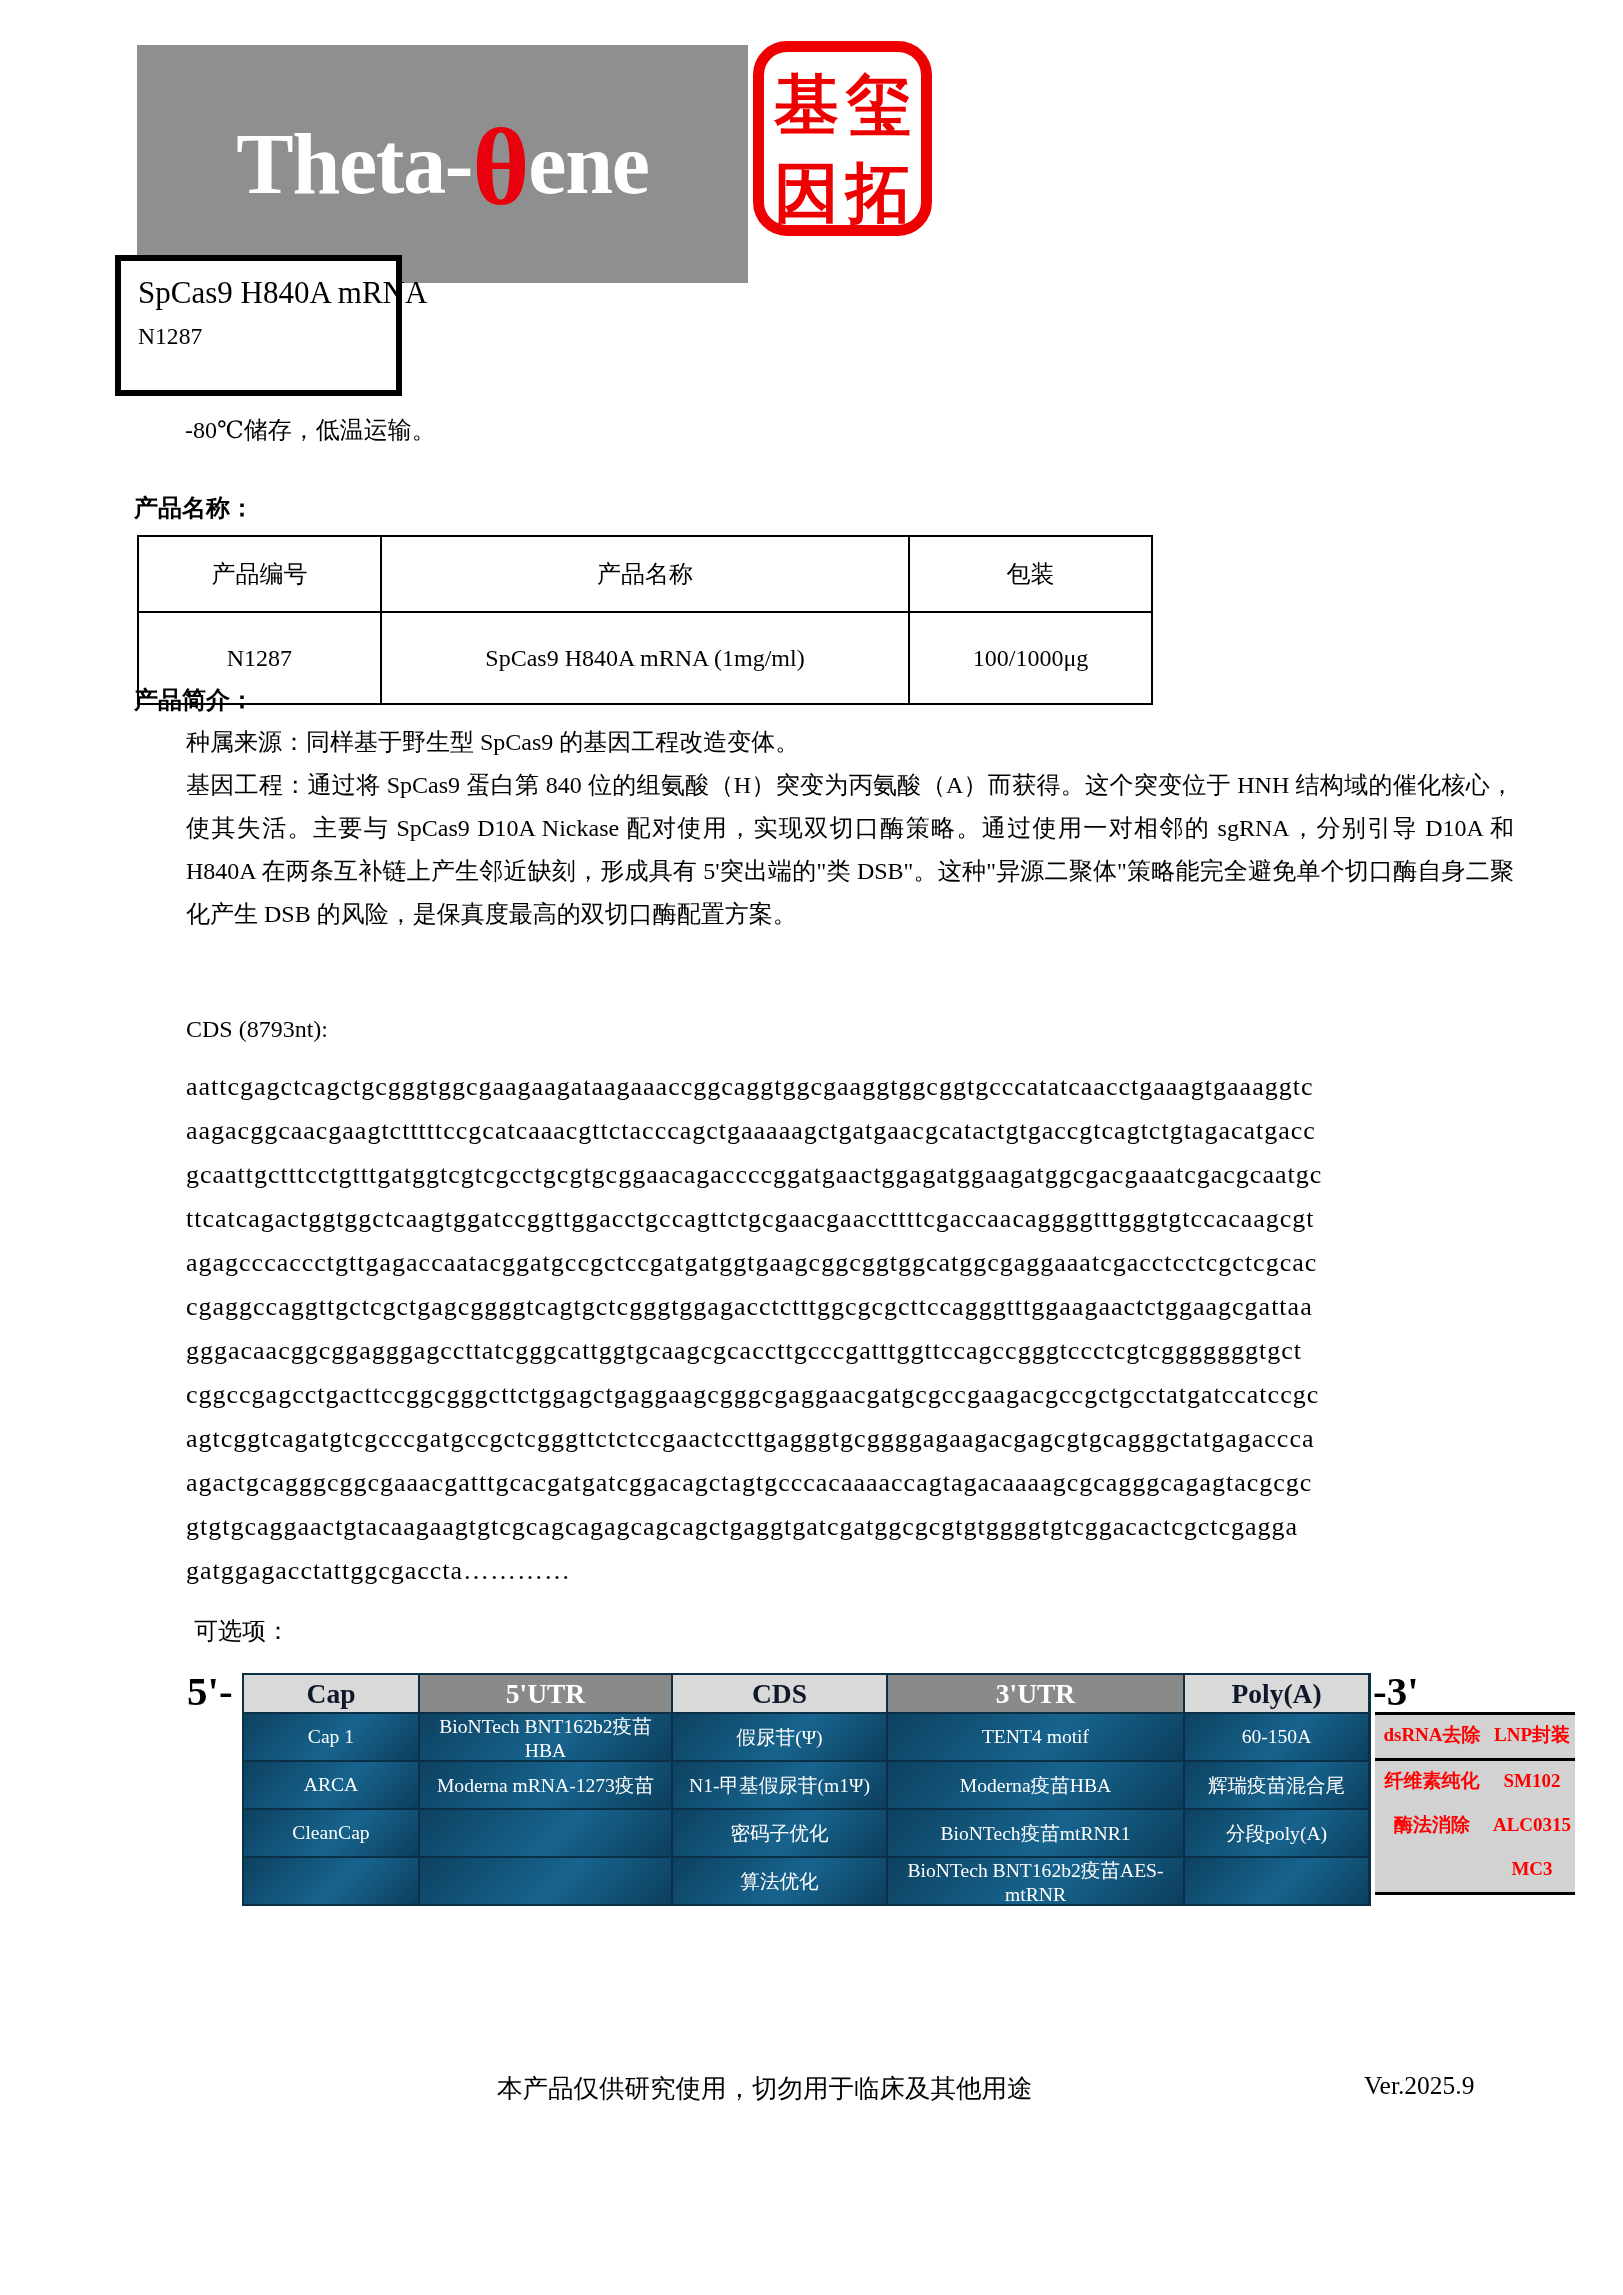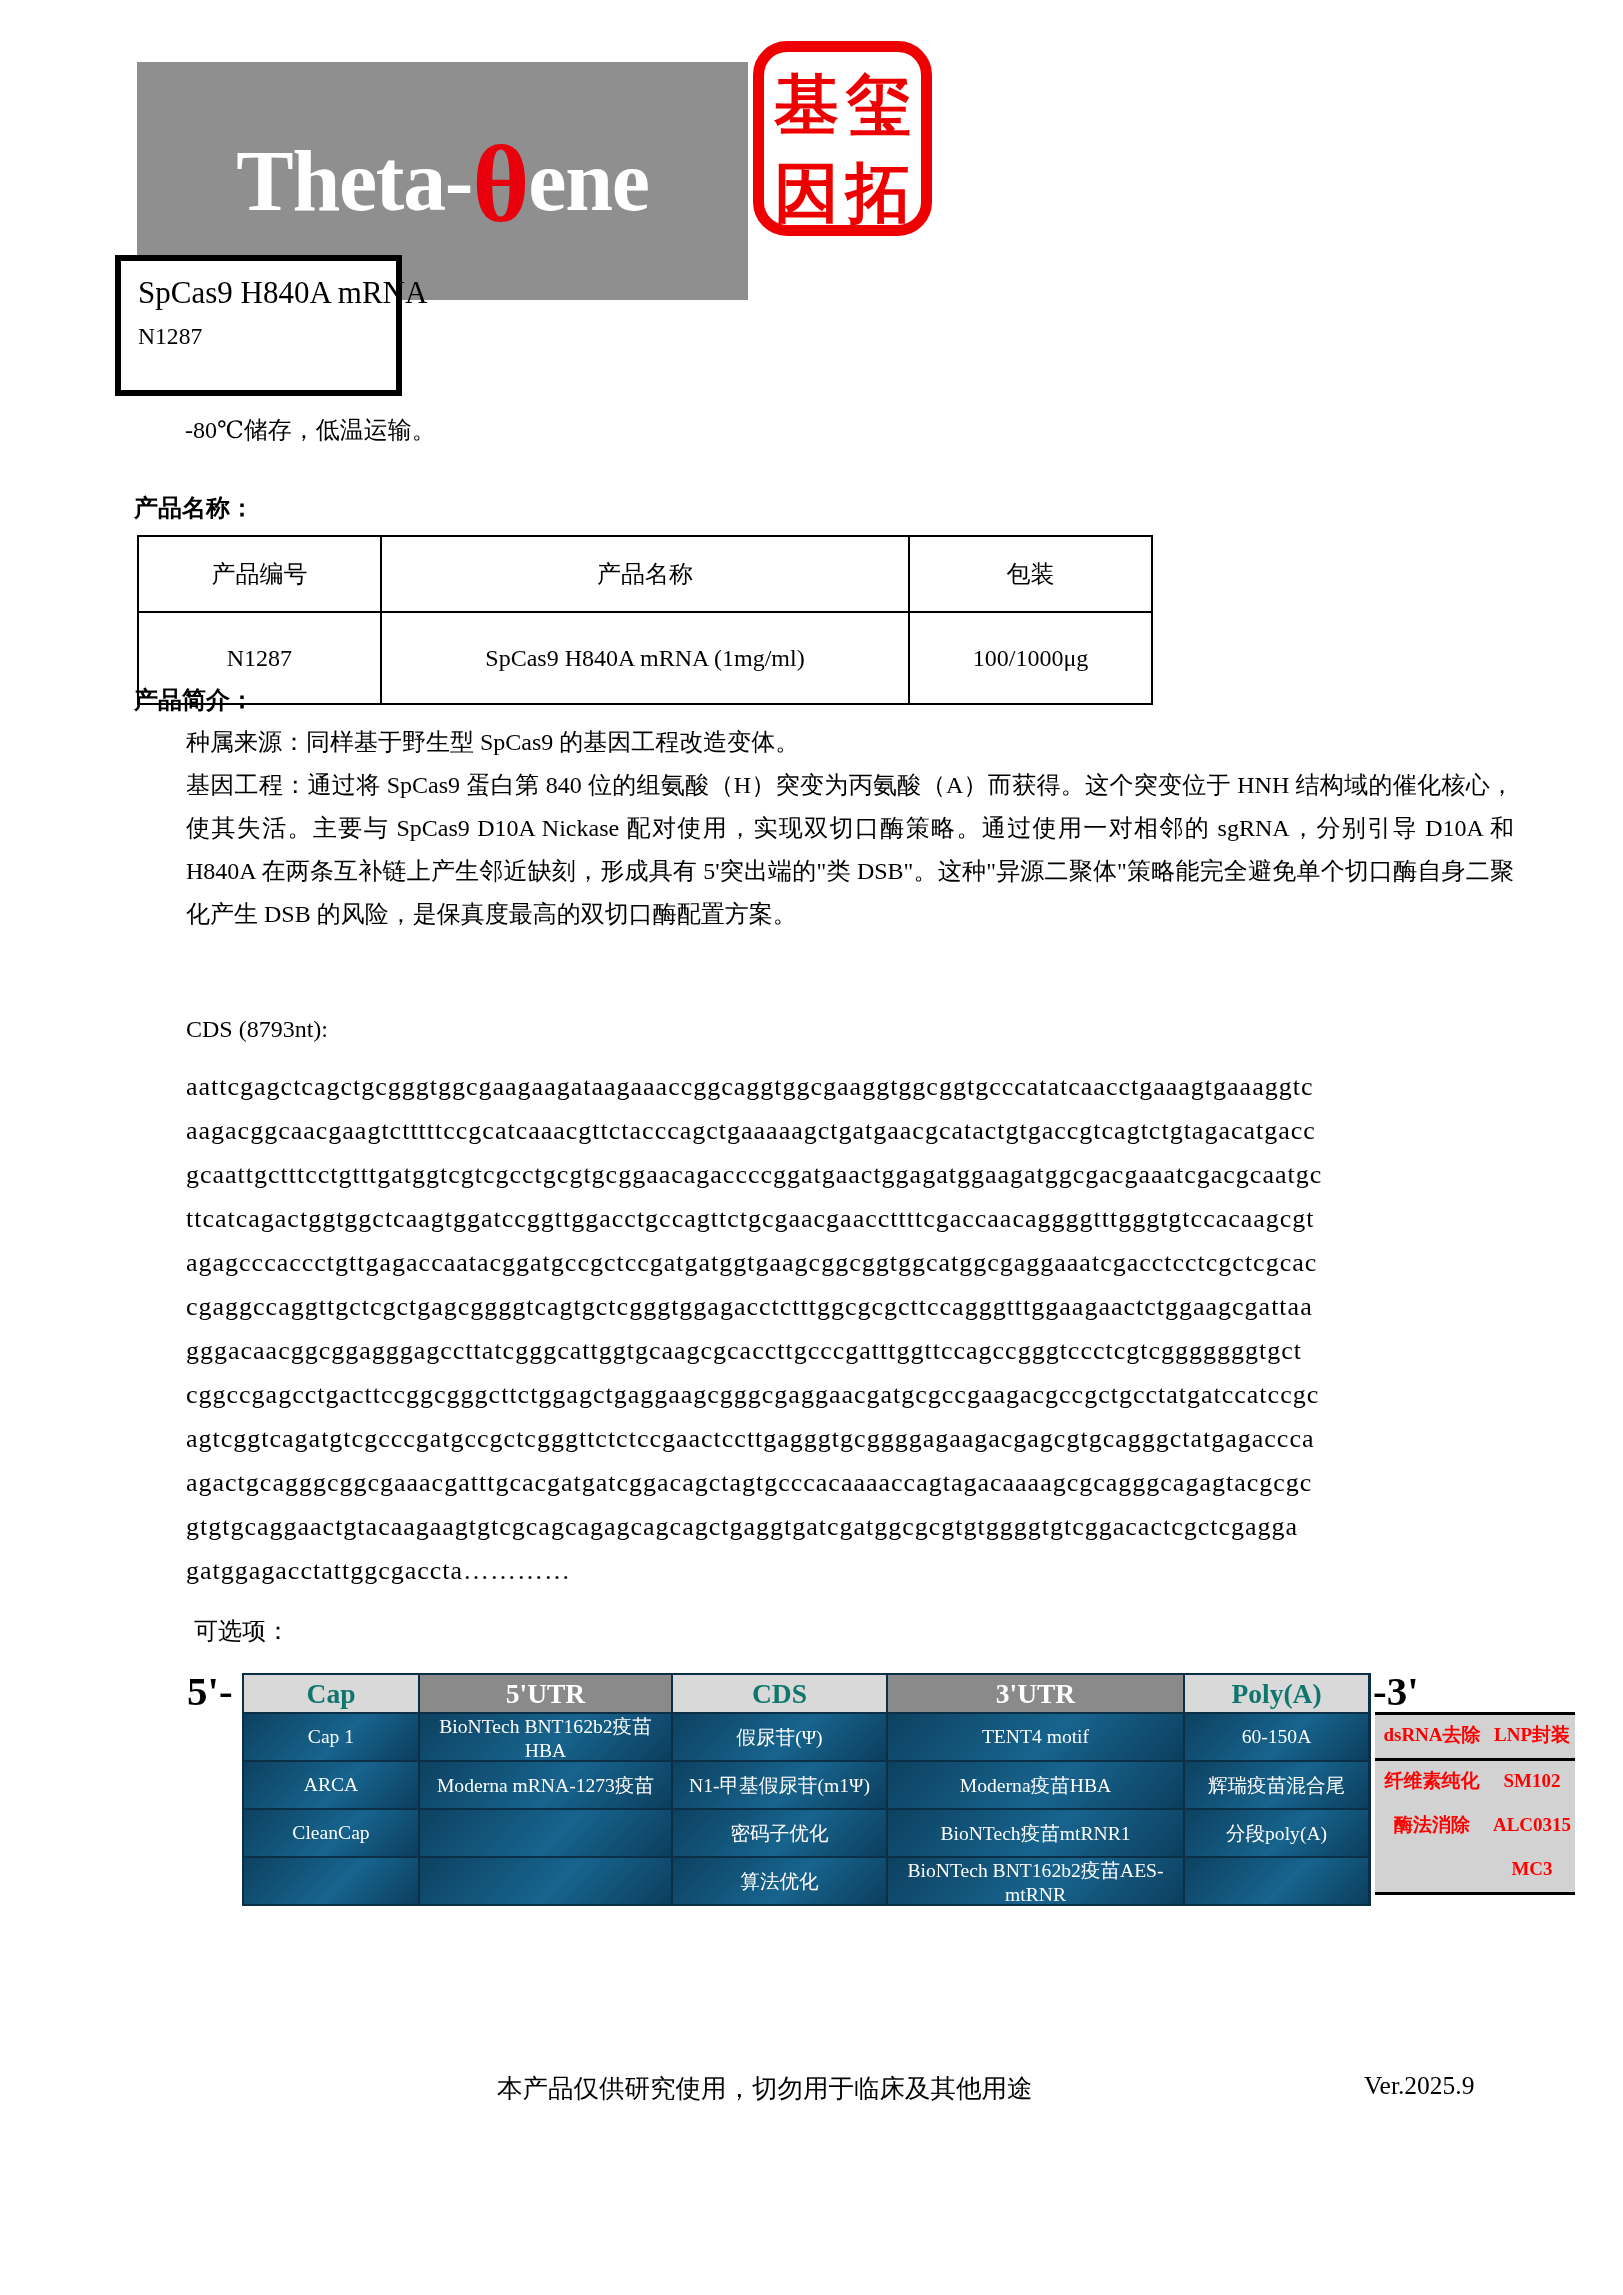--- a/index.html
+++ b/index.html
@@ -2,21 +2,21 @@
 <html style="font-size:10.5px"><head>
 <meta charset="utf-8">
 <style>
   html,body{margin:0;padding:0;}
   body{
     width:1623px;height:2295px;position:relative;background:#ffffff;
     font-family:"Liberation Serif","DejaVu Serif",serif;color:#000;overflow:hidden;
   }
   
   .logo-box{
-    position:absolute;left:137px;top:62px;width:611px;height:238px;
+    position:absolute;left:137px;top:45px;width:611px;height:238px;
     background:#8f8f8f;display:flex;align-items:center;justify-content:center;
   }
   .logo-text{font-size:86px;font-weight:bold;color:#ffffff;letter-spacing:-1.3px;white-space:nowrap;}
   .logo-theta{color:#e8000d;font-size:1.28em;line-height:0;vertical-align:-0.10em;}
   .stamp{
     position:absolute;left:753px;top:41px;width:179px;height:195px;box-sizing:border-box;
     border:11px solid #ee0000;border-radius:34px;background:#ffffff;
     display:grid;grid-template-columns:1fr 1fr;grid-template-rows:1fr 1fr;
     align-items:center;justify-items:center;padding:9.2px 6.5px;
     color:#ee0000;font-weight:bold;font-size:65px;font-family:"Liberation Sans",sans-serif;
@@ -52,21 +52,21 @@
   .options-fig{position:absolute;left:0;top:1673px;width:1623px;height:249px;}
   .end-label{position:absolute;top:-3.9px;font-size:41px;font-weight:bold;line-height:44px;}
   .label-5{left:187px;} .label-3{left:1373px;}
   .teal-table{
     position:absolute;left:242px;top:0;width:1129px;box-sizing:border-box;
     background:#0a2f47;border:2px solid #0a2f47;
     display:grid;grid-template-columns:174px 251px 213px 295px 183px;
     grid-template-rows:37px 46px 46px 46px 46px;gap:2px;
   }
   .hcell{display:flex;align-items:center;justify-content:center;font-weight:bold;font-size:27.5px;}
-  .hcell.light{background:#d9d9d9;color:#0f766e;}
+  .hcell.light{background:#d9d9d9;color:#0f172a;}
   .hcell.dark{background:#8a8a8a;color:#ffffff;}
   .bcell{
     background:linear-gradient(135deg,#0d4160 0%,#17648e 55%,#0c3e5d 100%);
     color:#ffffff;font-size:19.6px;display:flex;align-items:center;justify-content:center;
     text-align:center;padding:0 3.9px;overflow:hidden;
   }
   .gray-panel{
     position:absolute;left:1375px;top:39px;width:200px;height:183px;box-sizing:border-box;
     background:#d2d2d2;border-top:3.9px solid #000;border-bottom:3.9px solid #000;
     display:grid;grid-template-columns:57% 43%;grid-template-rows:1fr 1fr 1fr 1fr;

